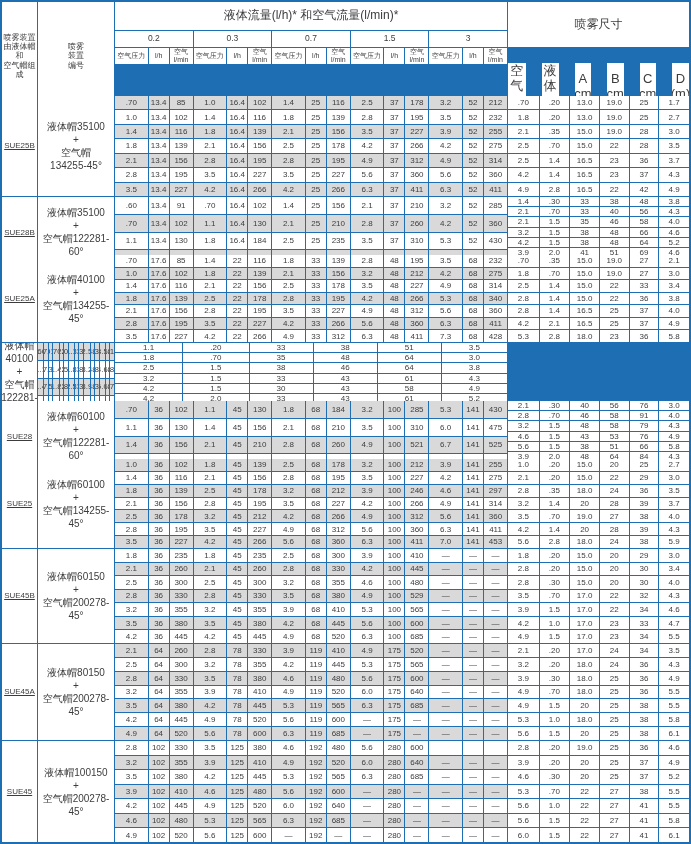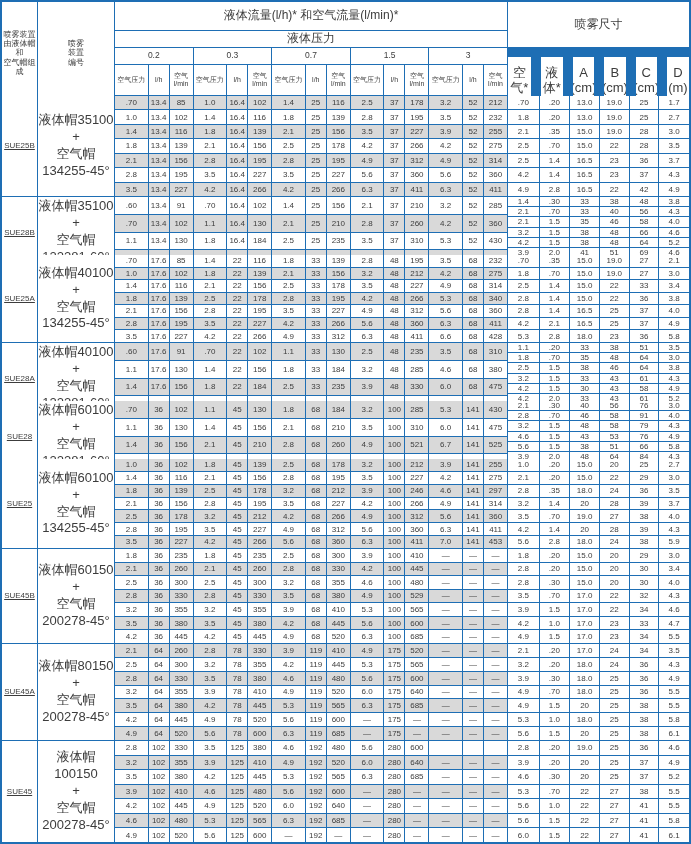--- a/index.html
+++ b/index.html
@@ -19,47 +19,46 @@
   .shade{background:var(--shade);}
   
   .hdr{display:grid;grid-template-columns:35px 76px 392px 181px;gap:1px;height:93px;flex:none;}
   .hdr-left{font-size:8px;}
   .hgridC{display:grid;grid-template-columns:repeat(5,34fr 21fr 24fr);grid-template-rows:28px 16px 16px 30px;gap:1px;background:var(--blue);}
   .span15{grid-column:1/-1;}
   .span3{grid-column:span 3;}
   .htitle{font-size:12px;}
   .hpress{font-size:8.5px;}
   .hsub{font-size:7px;}
-  .hgridD{display:grid;grid-template-columns:32fr 31fr 30fr 30fr 30fr 31fr;grid-template-rows:45px 47px;gap:10px;background:var(--blue);}
+  .hgridD{display:grid;grid-template-columns:32fr 31fr 30fr 30fr 30fr 31fr;grid-template-rows:45px 47px;gap:16px;background:var(--blue);}
   .span6{grid-column:1/-1;}
   .hdim{font-size:13px;}
   
   .group{display:grid;grid-template-columns:35px 76px 392px 181px;gap:1px;background:var(--blue);flex:none;}
   .gid{font-size:8px;text-decoration:underline;}
-  .gcap{font-size:13px;line-height:1.3;}
+  .gcap{font-size:10px;line-height:1.3;}
   .flow{display:grid;grid-template-columns:repeat(5,34fr 21fr 24fr);gap:1px;background:var(--blue);}
   .dims{display:grid;grid-template-columns:32fr 31fr 30fr 30fr 30fr 31fr;grid-template-rows:repeat(7,1fr);gap:1px;background:var(--blue);}
   .num{font-size:8px;}
   .dimnum{font-size:8px;}
   .compact{font-size:6.5px;}
 </style>
 </head>
 <body>
 
 <div class="page">
   <div class="hdr">
     <div class="cell hdr-left">喷雾装置
 由液体帽和
 空气帽组成</div>
     <div class="cell hdr-left">喷雾
 装置
 编号</div>
     <div class="hgridC">
       <div class="cell span15 htitle">液体流量(l/h)* 和空气流量(l/min)*</div>
-      <div class="cell span15 htitle">液体压力</div>
 
     <div class="cell span3 hpress">0.2</div>
         <div class="cell span3 hpress">0.3</div>
         <div class="cell span3 hpress">0.7</div>
         <div class="cell span3 hpress">1.5</div>
         <div class="cell span3 hpress">3</div>
         <div class="cell hsub">空气压力</div>
         <div class="cell hsub">l/h</div>
         <div class="cell hsub">空气
 l/min</div>
@@ -467,21 +466,21 @@
         <div class="cell num">227</div>
         <div class="cell num">4.2</div>
         <div class="cell num">22</div>
         <div class="cell num">266</div>
         <div class="cell num">4.9</div>
         <div class="cell num">33</div>
         <div class="cell num">312</div>
         <div class="cell num">6.3</div>
         <div class="cell num">48</div>
         <div class="cell num">411</div>
-        <div class="cell num">6.6</div>
+        <div class="cell num">7.3</div>
         <div class="cell num">68</div>
         <div class="cell num">428</div>
       </div>
       <div class="dims">
         <div class="cell dimnum">.70</div>
         <div class="cell dimnum">.35</div>
         <div class="cell dimnum">15.0</div>
         <div class="cell dimnum">19.0</div>
         <div class="cell dimnum">27</div>
         <div class="cell dimnum">2.1</div>
@@ -517,21 +516,20 @@
         <div class="cell dimnum">4.9</div>
         <div class="cell dimnum">5.3</div>
         <div class="cell dimnum">2.8</div>
         <div class="cell dimnum">18.0</div>
         <div class="cell dimnum">23</div>
         <div class="cell dimnum">36</div>
         <div class="cell dimnum">5.8</div>
       </div>
     </div>
     <div class="group" style="height: 57px;">
-      <div class="cell gid">SUE28A</div>
       <div class="cell gcap">液体帽40100
 +
 空气帽122281-60°</div>
       <div class="flow" style="grid-template-rows: repeat(4, 1fr);">
         <div class="cell num shade">.60</div>
         <div class="cell num shade">17.6</div>
         <div class="cell num shade">91</div>
         <div class="cell num shade">.70</div>
         <div class="cell num shade">22</div>
         <div class="cell num shade">102</div>

